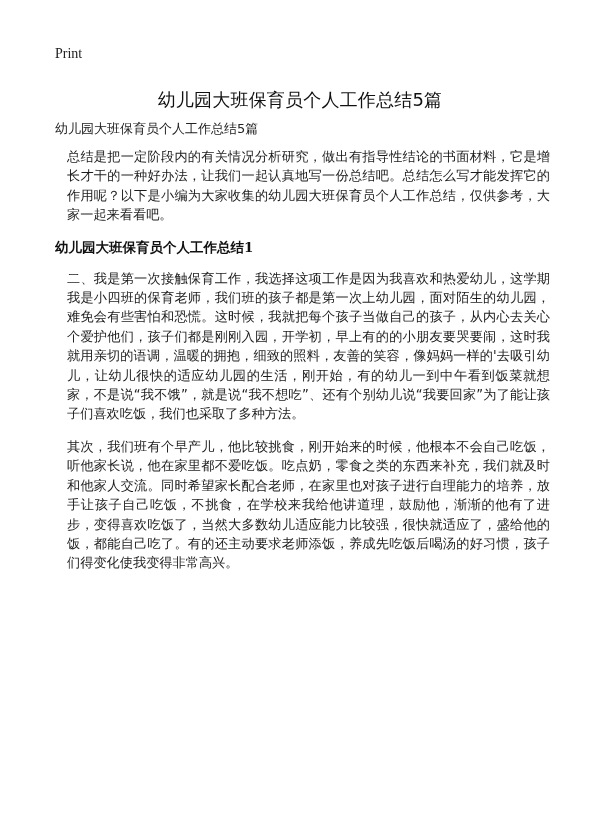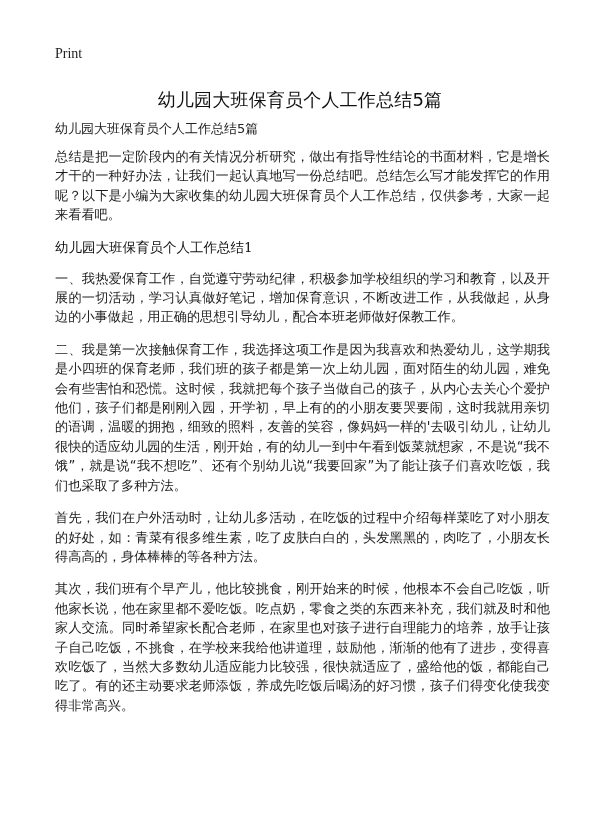--- a/index.html
+++ b/index.html
@@ -1,32 +1,30 @@
 <!DOCTYPE html>
 <html><head>
 <meta charset="utf-8">
 <style>
   html, body { margin: 0; padding: 0; background: #ffffff; }
   body { width: 600px; height: 828px; overflow: hidden; position: relative; color: #1a1a1a; }
   .print { position: absolute; left: 55px; top: 46px; font-family: "Liberation Serif", serif; font-size: 14px; color: #222; }
   .title { position: absolute; left: 0; width: 600px; top: 88px; text-align: center; font-family: "DejaVu Sans", sans-serif; font-size: 18px; color: #111; letter-spacing: 0.2px; }
   .subtitle { position: absolute; left: 55px; top: 120px; font-family: "DejaVu Sans", sans-serif; font-size: 13px; color: #222; }
   .body { position: absolute; left: 55px; top: 147px; width: 495px; font-family: "DejaVu Sans", sans-serif; font-size: 13.2px; line-height: 19.4px; color: #1c1c1c; text-align: justify; }
-  .body p { margin: 0 0 13px 0; }
-  .body h3 { margin: 0 0 12px 0; font-family: "DejaVu Serif", serif; font-weight: normal; font-size: 13.5px; line-height: 19px; color: #111; }
+  .body p { margin: 0 0 13px 12px; }
+  .body h3 { margin: 0 0 12px 0; font-family: "DejaVu Serif", serif; font-weight: bold; font-size: 13.5px; line-height: 19px; color: #111; }
 </style>
 </head>
 <body>
 
 <div class="print">Print</div>
 
 <div class="title">幼儿园大班保育员个人工作总结5篇</div>
 
 <div class="subtitle">幼儿园大班保育员个人工作总结5篇</div>
 
 <div class="body">
   <p>总结是把一定阶段内的有关情况分析研究，做出有指导性结论的书面材料，它是增长才干的一种好办法，让我们一起认真地写一份总结吧。总结怎么写才能发挥它的作用呢？以下是小编为大家收集的幼儿园大班保育员个人工作总结，仅供参考，大家一起来看看吧。</p>
   <h3>幼儿园大班保育员个人工作总结1</h3>
-  <p>一、我热爱保育工作，自觉遵守劳动纪律，积极参加学校组织的学习和教育，以及开展的一切活动，学习认真做好笔记，增加保育意识，不断改进工作，从我做起，从身边的小事做起，用正确的思想引导幼儿，配合本班老师做好保教工作。</p>
   <p>二、我是第一次接触保育工作，我选择这项工作是因为我喜欢和热爱幼儿，这学期我是小四班的保育老师，我们班的孩子都是第一次上幼儿园，面对陌生的幼儿园，难免会有些害怕和恐慌。这时候，我就把每个孩子当做自己的孩子，从内心去关心个爱护他们，孩子们都是刚刚入园，开学初，早上有的的小朋友要哭要闹，这时我就用亲切的语调，温暖的拥抱，细致的照料，友善的笑容，像妈妈一样的'去吸引幼儿，让幼儿很快的适应幼儿园的生活，刚开始，有的幼儿一到中午看到饭菜就想家，不是说“我不饿”，就是说“我不想吃”、还有个别幼儿说“我要回家”为了能让孩子们喜欢吃饭，我们也采取了多种方法。</p>
-  <p>首先，我们在户外活动时，让幼儿多活动，在吃饭的过程中介绍每样菜吃了对小朋友的好处，如：青菜有很多维生素，吃了皮肤白白的，头发黑黑的，肉吃了，小朋友长得高高的，身体棒棒的等各种方法。</p>
   <p>其次，我们班有个早产儿，他比较挑食，刚开始来的时候，他根本不会自己吃饭，听他家长说，他在家里都不爱吃饭。吃点奶，零食之类的东西来补充，我们就及时和他家人交流。同时希望家长配合老师，在家里也对孩子进行自理能力的培养，放手让孩子自己吃饭，不挑食，在学校来我给他讲道理，鼓励他，渐渐的他有了进步，变得喜欢吃饭了，当然大多数幼儿适应能力比较强，很快就适应了，盛给他的饭，都能自己吃了。有的还主动要求老师添饭，养成先吃饭后喝汤的好习惯，孩子们得变化使我变得非常高兴。</p>
 </div>
 
 </body></html>

